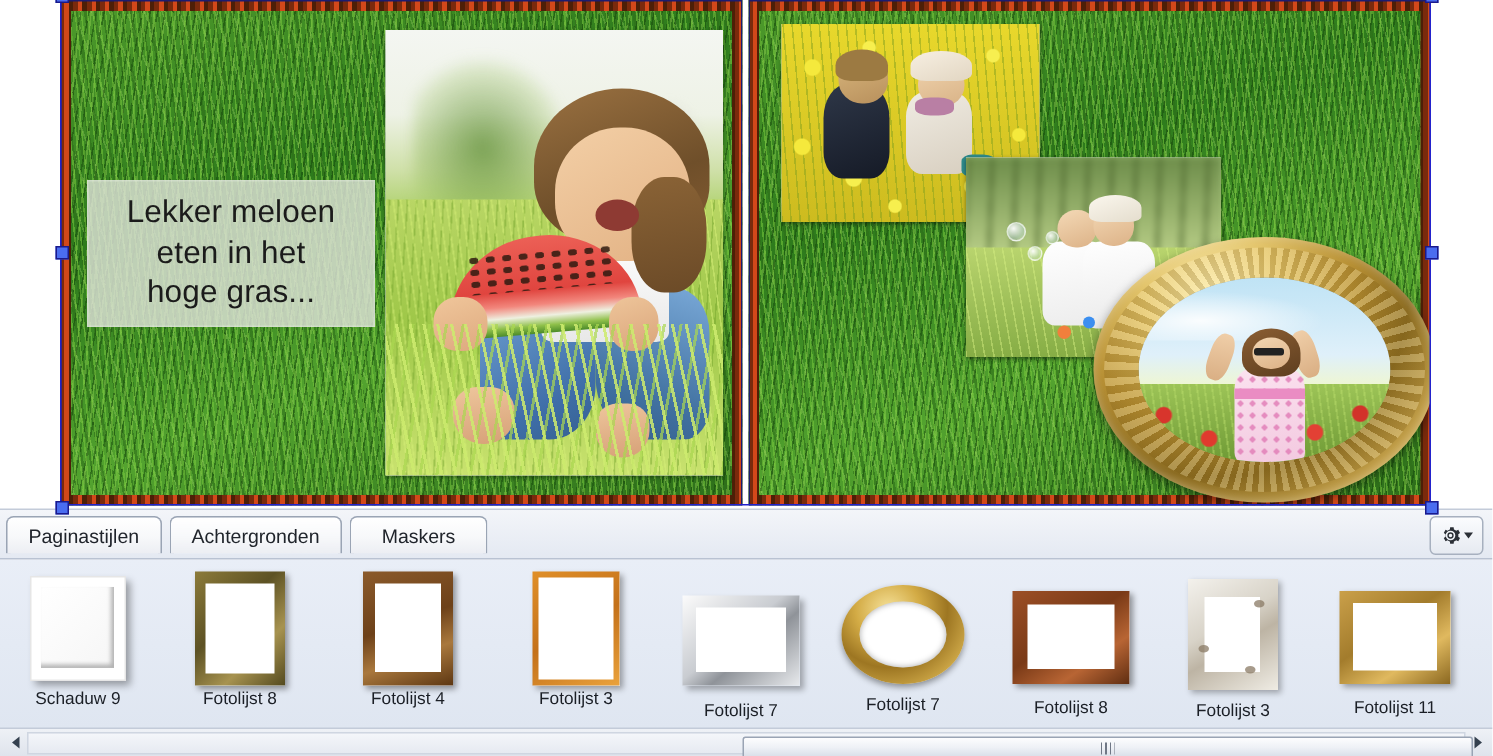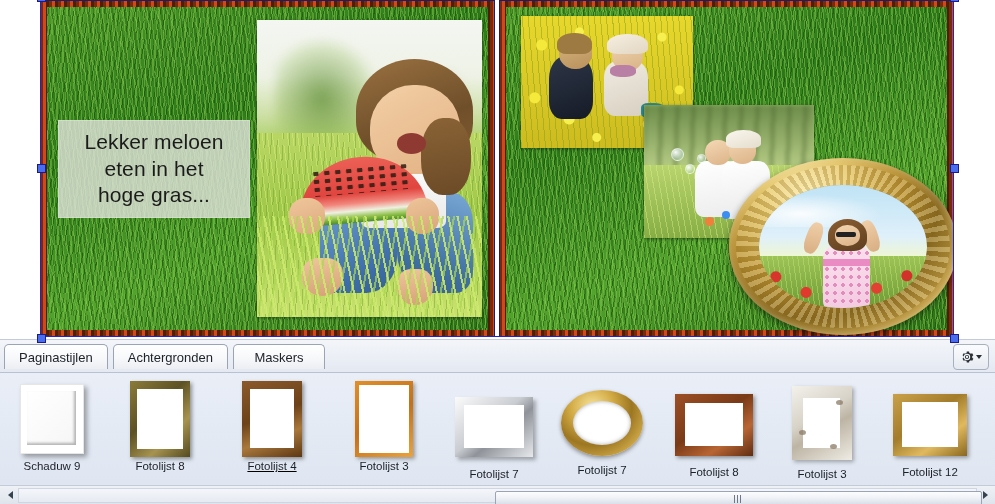--- a/index.html
+++ b/index.html
@@ -524,21 +524,21 @@
 
     <div class="thumb" style="left:110px;">
       <div class="art">
         <div class="fr art-f3">
             <div class="mat"></div>
           </div>
       </div>
       <div class="cap">Fotolijst 8</div>
     </div>
 
-    <div class="thumb" style="left:222px;text-decoration:underline;">
+    <div class="thumb" style="left:222px;">
       <div class="art">
         <div class="fr art-f4">
             <div class="mat"></div>
           </div>
       </div>
       <div class="cap">Fotolijst 4</div>
     </div>
 
     <div class="thumb" style="left:334px;">
       <div class="art">
@@ -588,21 +588,21 @@
       </div>
       <div class="cap">Fotolijst 3</div>
     </div>
 
     <div class="thumb" style="left:880px;top:10px;">
       <div class="art">
         <div class="fr art-f10">
             <div class="mat"></div>
           </div>
       </div>
-      <div class="cap">Fotolijst 12</div>
+      <div class="cap">Fotolijst 11</div>
     </div>
 
   </div>
 
   <div class="hscroll">
     <div class="sb-arrow left">
         <i></i>
       </div>
     <div class="sb-track">
       <div class="sb-thumb">

